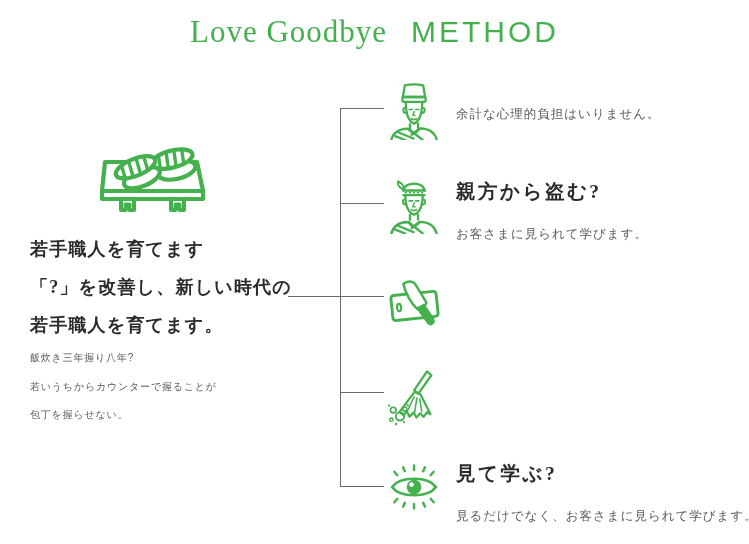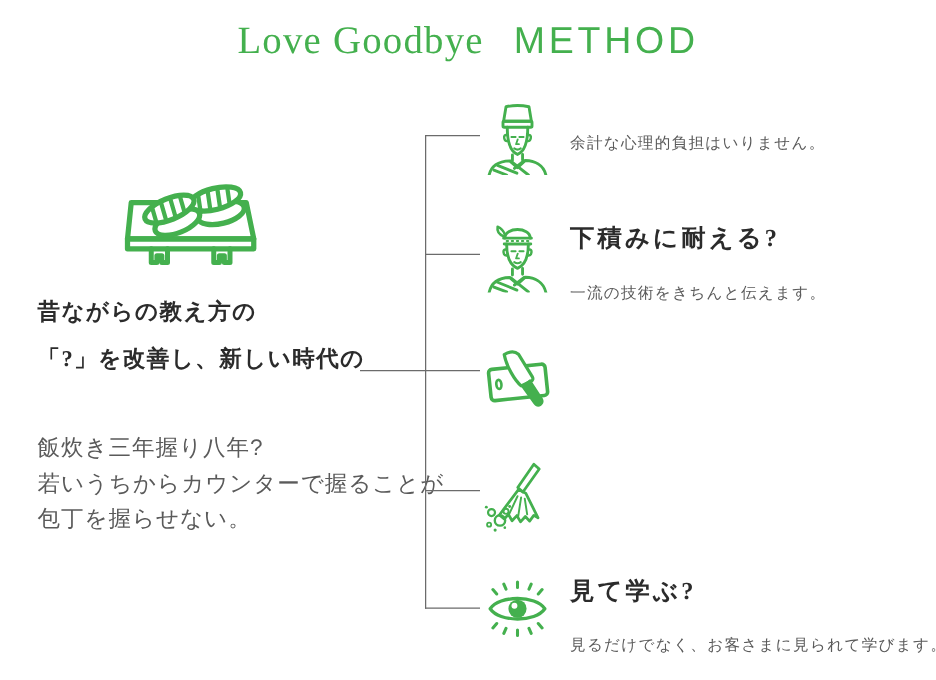--- a/index.html
+++ b/index.html
@@ -10,21 +10,21 @@
           font-family:"Liberation Sans","DejaVu Sans",sans-serif;}
   
   .hdr{position:absolute;top:14px;left:0;width:749px;text-align:center;color:var(--green);white-space:nowrap;}
   .hdr .t-serif{font-family:"Liberation Serif","DejaVu Serif",serif;font-size:31px;letter-spacing:1px;margin-top:24px;}
   .hdr .t-sans{font-family:"Liberation Sans","DejaVu Sans",sans-serif;font-size:30px;font-weight:400;letter-spacing:3px;margin-left:24px;}
   
   .sushi{position:absolute;left:97px;top:146px;}
   .headline{position:absolute;left:30px;top:230px;
             font-family:"Liberation Serif","DejaVu Serif",serif;font-weight:600;
             font-size:18px;letter-spacing:1.2px;line-height:38px;color:var(--heading);white-space:nowrap;}
-  .note{position:absolute;left:30px;top:344px;font-size:18px;letter-spacing:.8px;
+  .note{position:absolute;left:30px;top:344px;font-size:10px;letter-spacing:.8px;
         line-height:28.5px;color:var(--body);white-space:nowrap;}
   
   .cline{position:absolute;background:var(--line);}
   .vline{left:340px;top:108px;width:1px;height:379px;}
   .b1{left:340px;top:108px;width:44px;height:1px;}
   .b2{left:340px;top:203px;width:44px;height:1px;}
   .b3{left:288px;top:296px;width:96px;height:1px;}
   .b4{left:340px;top:392px;width:44px;height:1px;}
   .b5{left:340px;top:486px;width:44px;height:1px;}
   
@@ -71,22 +71,23 @@
     <g transform="translate(40,25) rotate(-22)">
       <ellipse class="sgw" stroke-width="4.2" cx="2" cy="8" rx="19" ry="8.5"></ellipse>
       <ellipse class="sgw" stroke-width="4.2" cx="0" cy="-4" rx="21" ry="8.5"></ellipse>
       <g clip-path="url(#leafA)">
           <path class="sg" stroke-width="3.4" d="M-12,-14 L-14,6 M-4,-14 L-6,6 M4,-14 L2,6 M12,-14 L10,6"></path>
         </g>
     </g>
   </svg>
 
   <div class="headline">
-    <div>昔ながらの教え方の</div>
+    <div>若手職人を育てます</div>
     <div>「?」を改善し、新しい時代の</div>
+    <div>若手職人を育てます。</div>
   </div>
   <div class="note">
     <div>飯炊き三年握り八年?</div>
     <div>若いうちからカウンターで握ることが</div>
     <div>包丁を握らせない。</div>
   </div>
 
   <div class="cline vline"></div>
   <div class="cline b1"></div>
   <div class="cline b2"></div>
@@ -129,22 +130,22 @@
         <path class="sg" stroke-width="1.7" d="M25,25.8 h3.4 M31.6,25.8 h3.4"></path>
         <path class="sg" stroke-width="1.5" d="M30.2,27.8 l-1.4,4 h2.4"></path>
         <path class="sg" stroke-width="1.7" d="M27.3,34.8 q2.7,2 5.4,0"></path>
         <path class="sg" stroke-width="2.4" d="M25.8,40.5 V45.5 M34.2,40 V45"></path>
         <path class="sg" stroke-width="2.4" d="M6.5,60 C8.5,51 16,47.8 23.5,47.6 L30,53 L36.5,47.4 C44,47.6 51.5,51 53.5,60"></path>
         <path class="sg" stroke-width="2.4" d="M24.5,47.8 L39,59.5 M35.5,47.5 L27.5,53.8"></path>
         <path class="sg" stroke-width="2.4" d="M10.5,55.5 L21,59.5 M13.5,51.5 L29.5,58"></path>
       </svg>
     </div>
     <div class="itxt">
-      <div class="ititle">下積みに耐える?</div>
-      <div class="idesc">一流の技術をきちんと伝えます。</div>
+      <div class="ititle">親方から盗む?</div>
+      <div class="idesc">お客さまに見られて学びます。</div>
     </div>
   </div>
 
   <div class="item" style="top:276px">
     <div class="ibox">
       <svg width="58" height="58" viewBox="0 0 60 60">
         <g transform="rotate(-6 30 31)">
           <rect class="sg" stroke-width="3" x="7" y="18" width="47" height="26" rx="3"></rect>
           <ellipse class="sg" stroke-width="2.2" cx="14.5" cy="31" rx="2.1" ry="3.8"></ellipse>
         </g>

